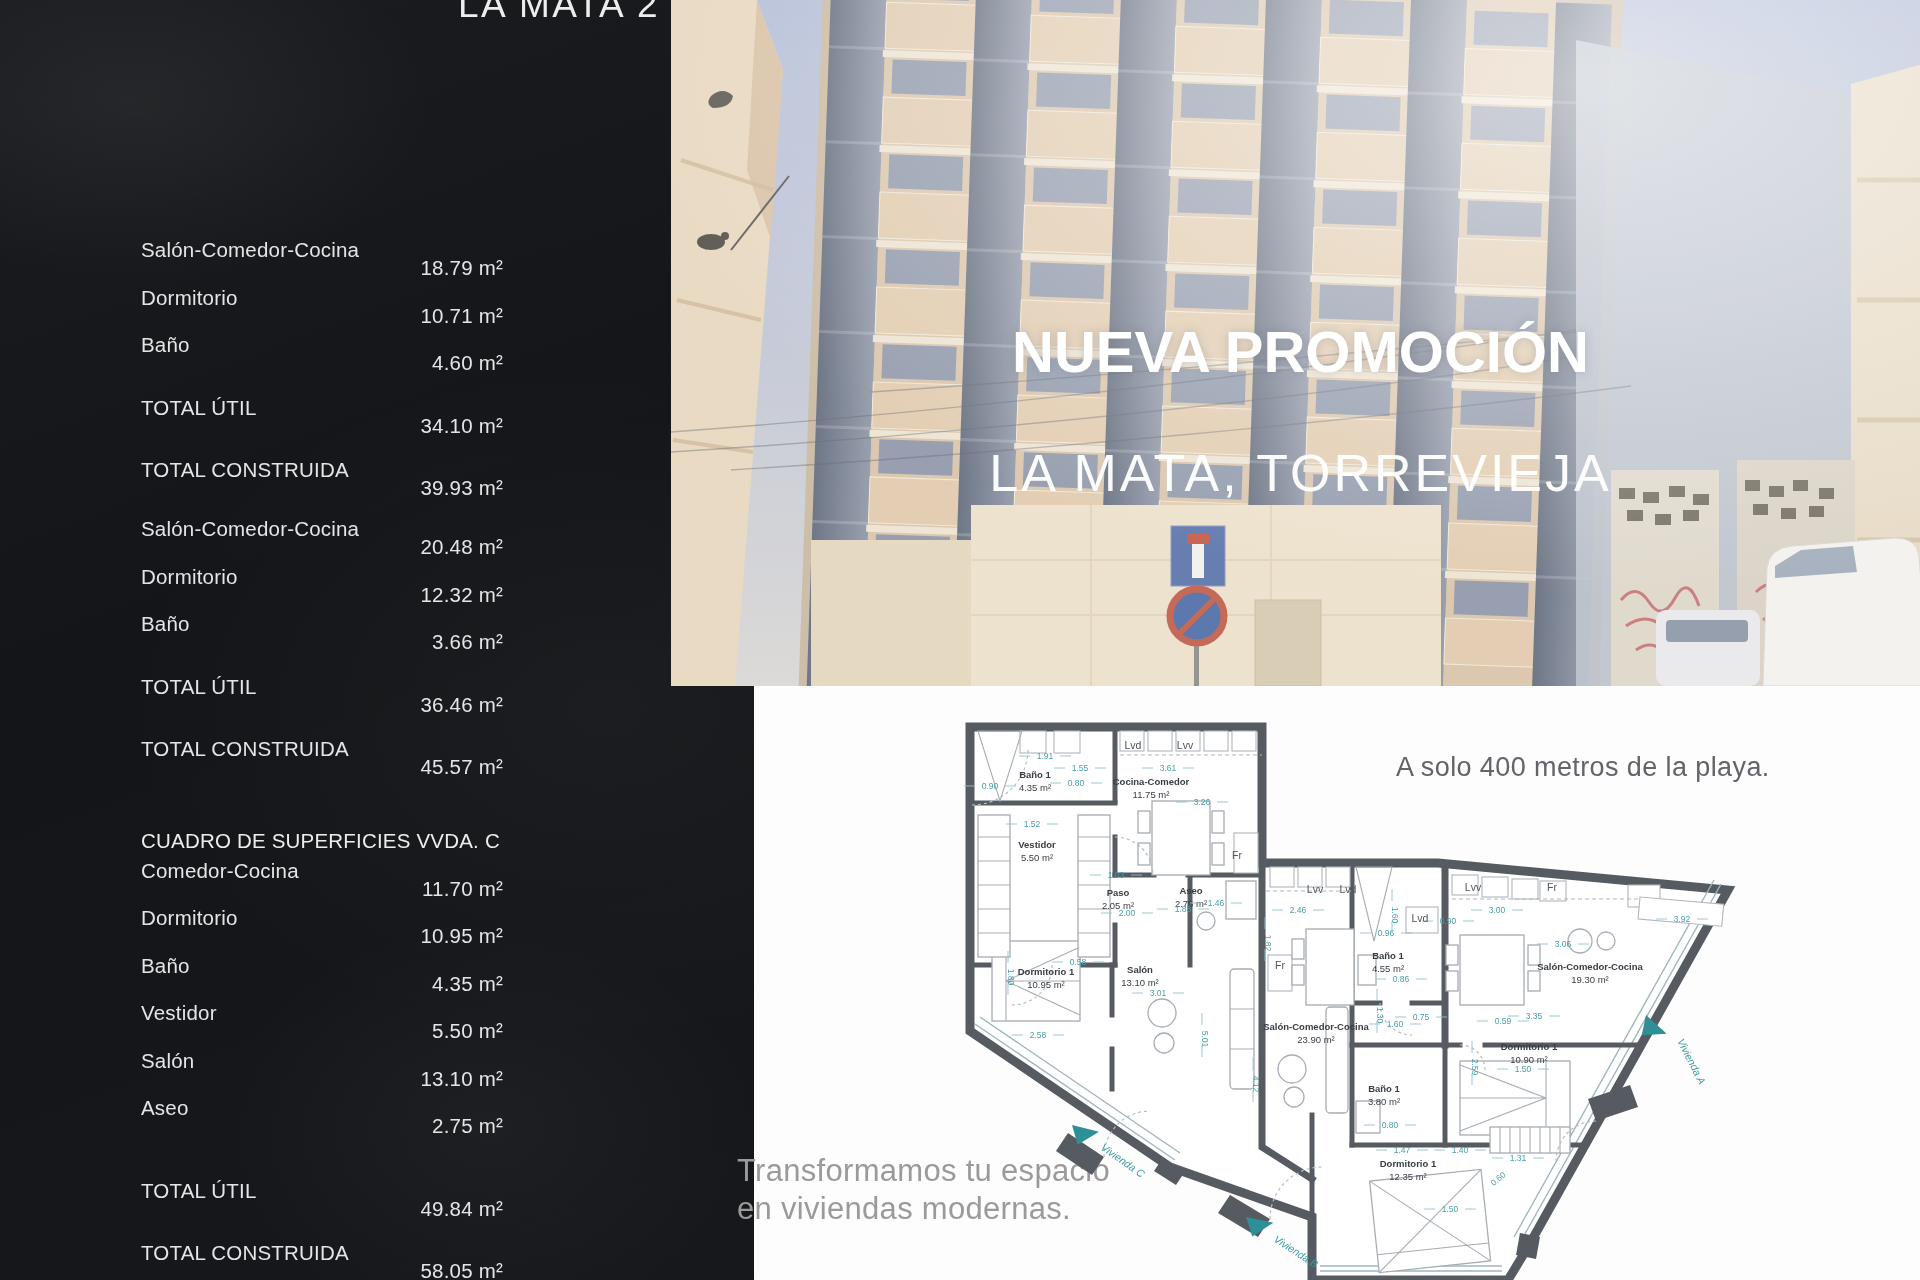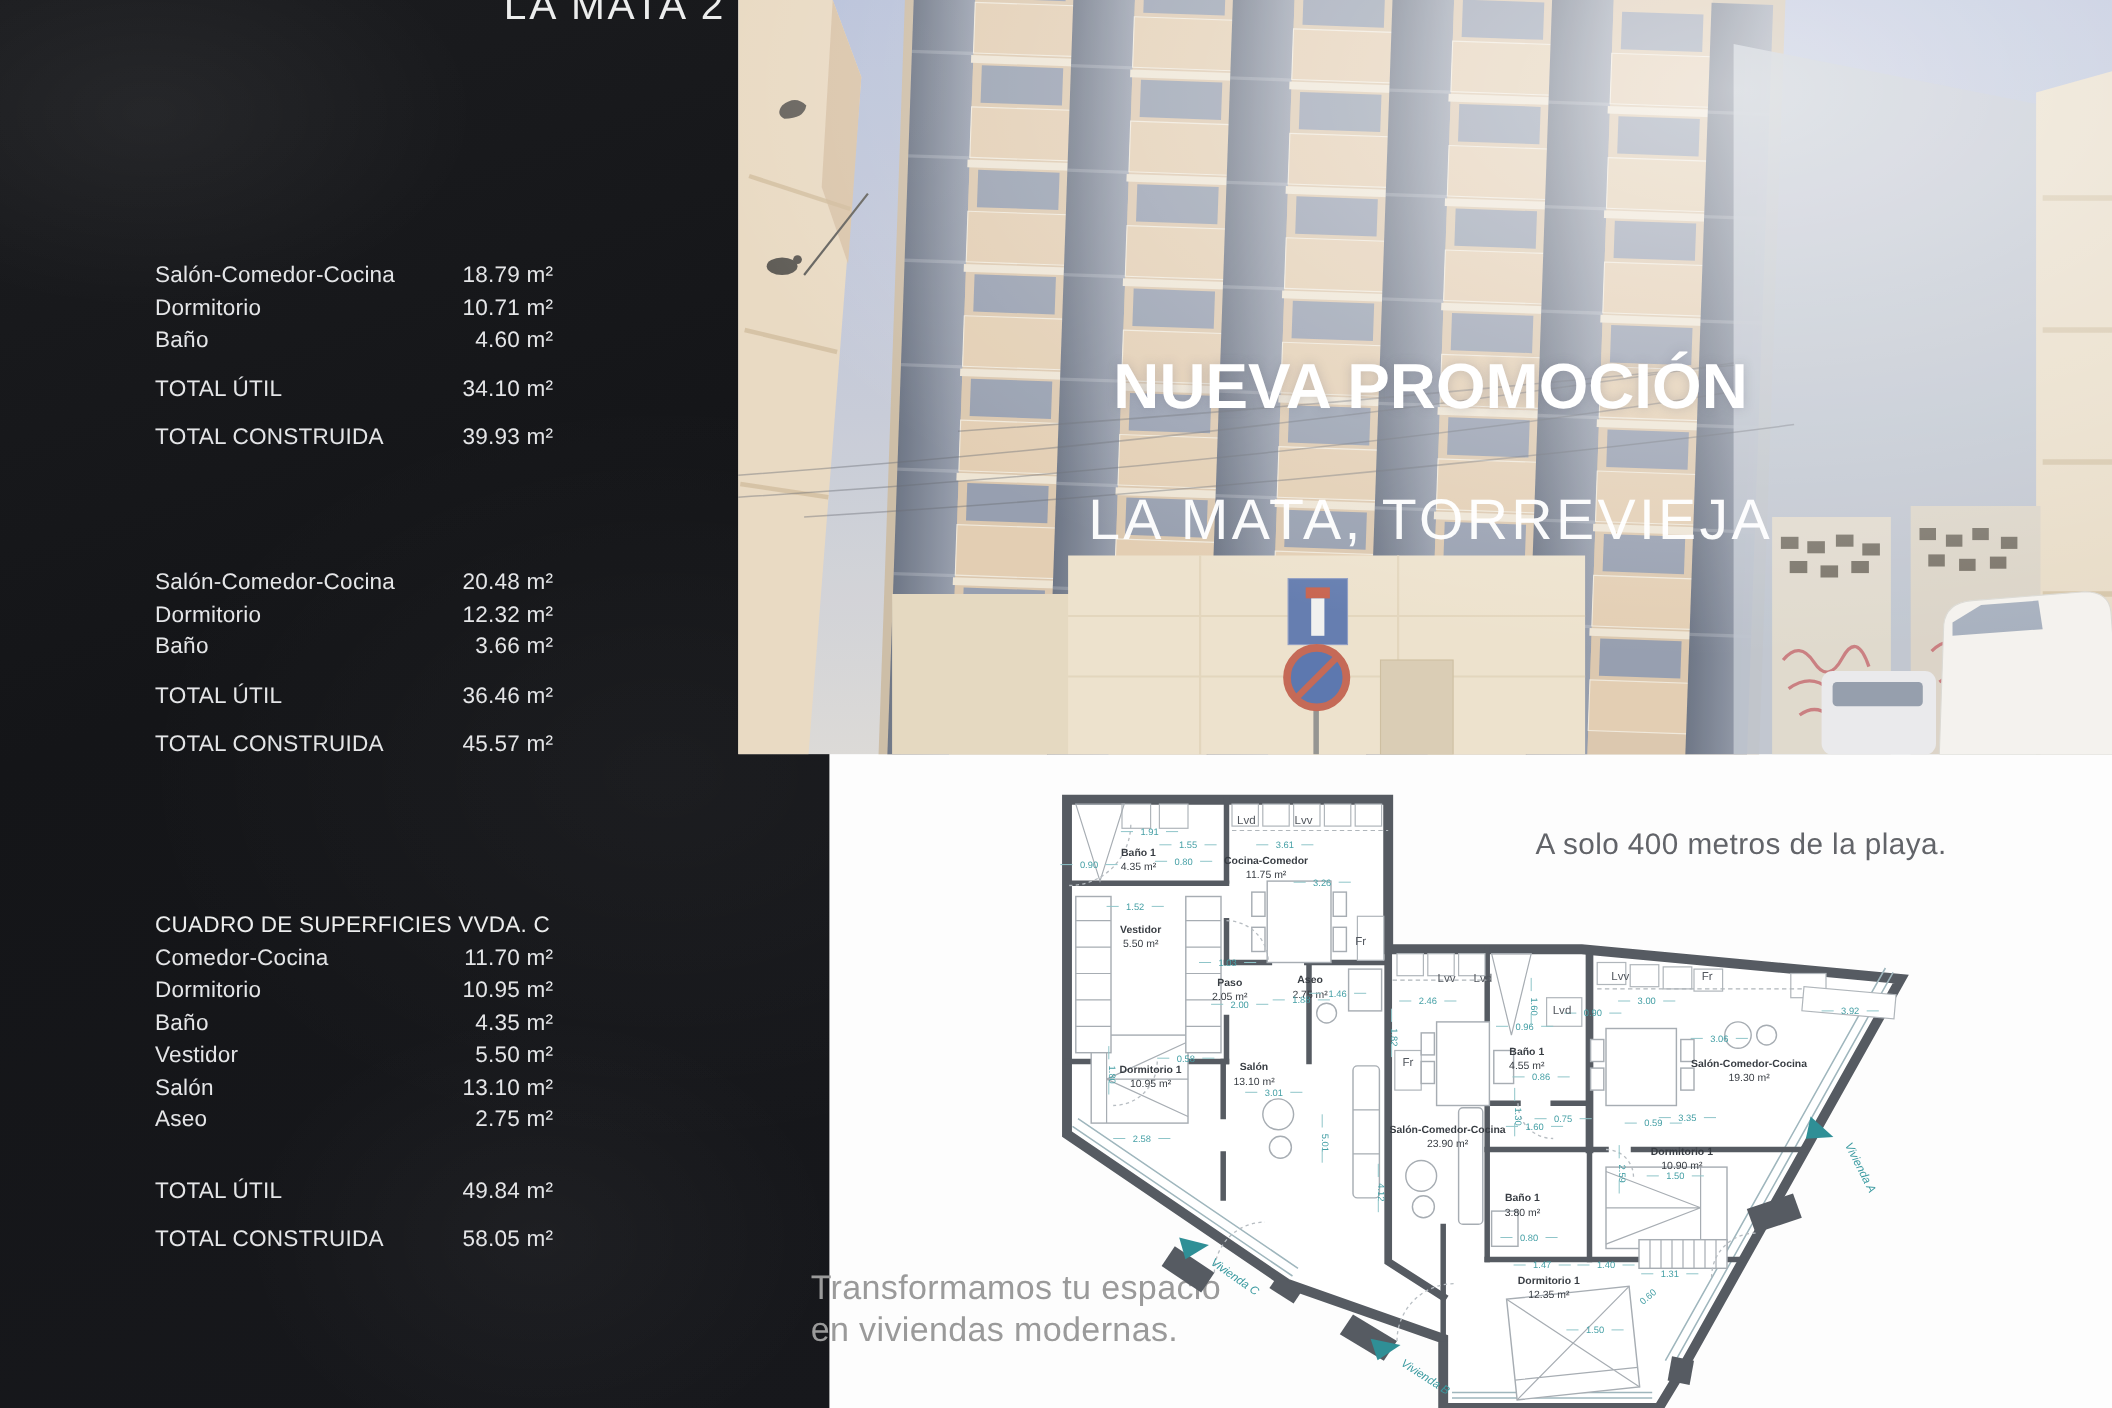--- a/index.html
+++ b/index.html
@@ -13,21 +13,21 @@
       radial-gradient(ellipse 500px 300px at 18% 8%, rgba(255,255,255,0.055), transparent 60%),
       radial-gradient(ellipse 700px 500px at 80% 55%, rgba(255,255,255,0.03), transparent 70%),
       radial-gradient(ellipse 420px 320px at 65% 88%, rgba(255,255,255,0.035), transparent 65%),
       linear-gradient(160deg,#1b1c1f 0%,#141518 45%,#17181c 100%);
     color:#e4e5e7; }
   #panel-title { position:absolute; left:458px; top:-16px; font-size:37px; letter-spacing:2.5px;
     color:#eceded; white-space:nowrap; }
   .surface-table { position:absolute; left:141px; width:362px; font-size:20.5px; letter-spacing:0.2px; }
   .surface-table .tbl-title { line-height:29.5px; color:#eceded; white-space:nowrap; }
   .surface-table .row { display:flex; justify-content:space-between; line-height:29.5px; white-space:nowrap; }
-  .surface-table .row .val { text-align:right; }
+  .surface-table .row .val { text-align:right;margin-top:18px; }
   #table-0 { top:235px; } #table-1 { top:514px; } #table-2 { top:826px; }
 
   
   #photo { position:absolute; left:671px; top:0; width:1428px; height:686px; overflow:hidden; }
   #photo svg { display:block; }
   .hero-text { position:absolute; left:0; width:1259px; text-align:center; color:#ffffff; }
   #hero-title { top:318px; font-size:58px; font-weight:700; letter-spacing:0px;
     text-shadow:0 0 10px rgba(90,90,110,0.25); white-space:nowrap; }
   #hero-sub { top:408px; font-size:52px; font-weight:400; letter-spacing:3px;
     color:rgba(255,255,255,0.96); white-space:nowrap;margin-top:35px; }

